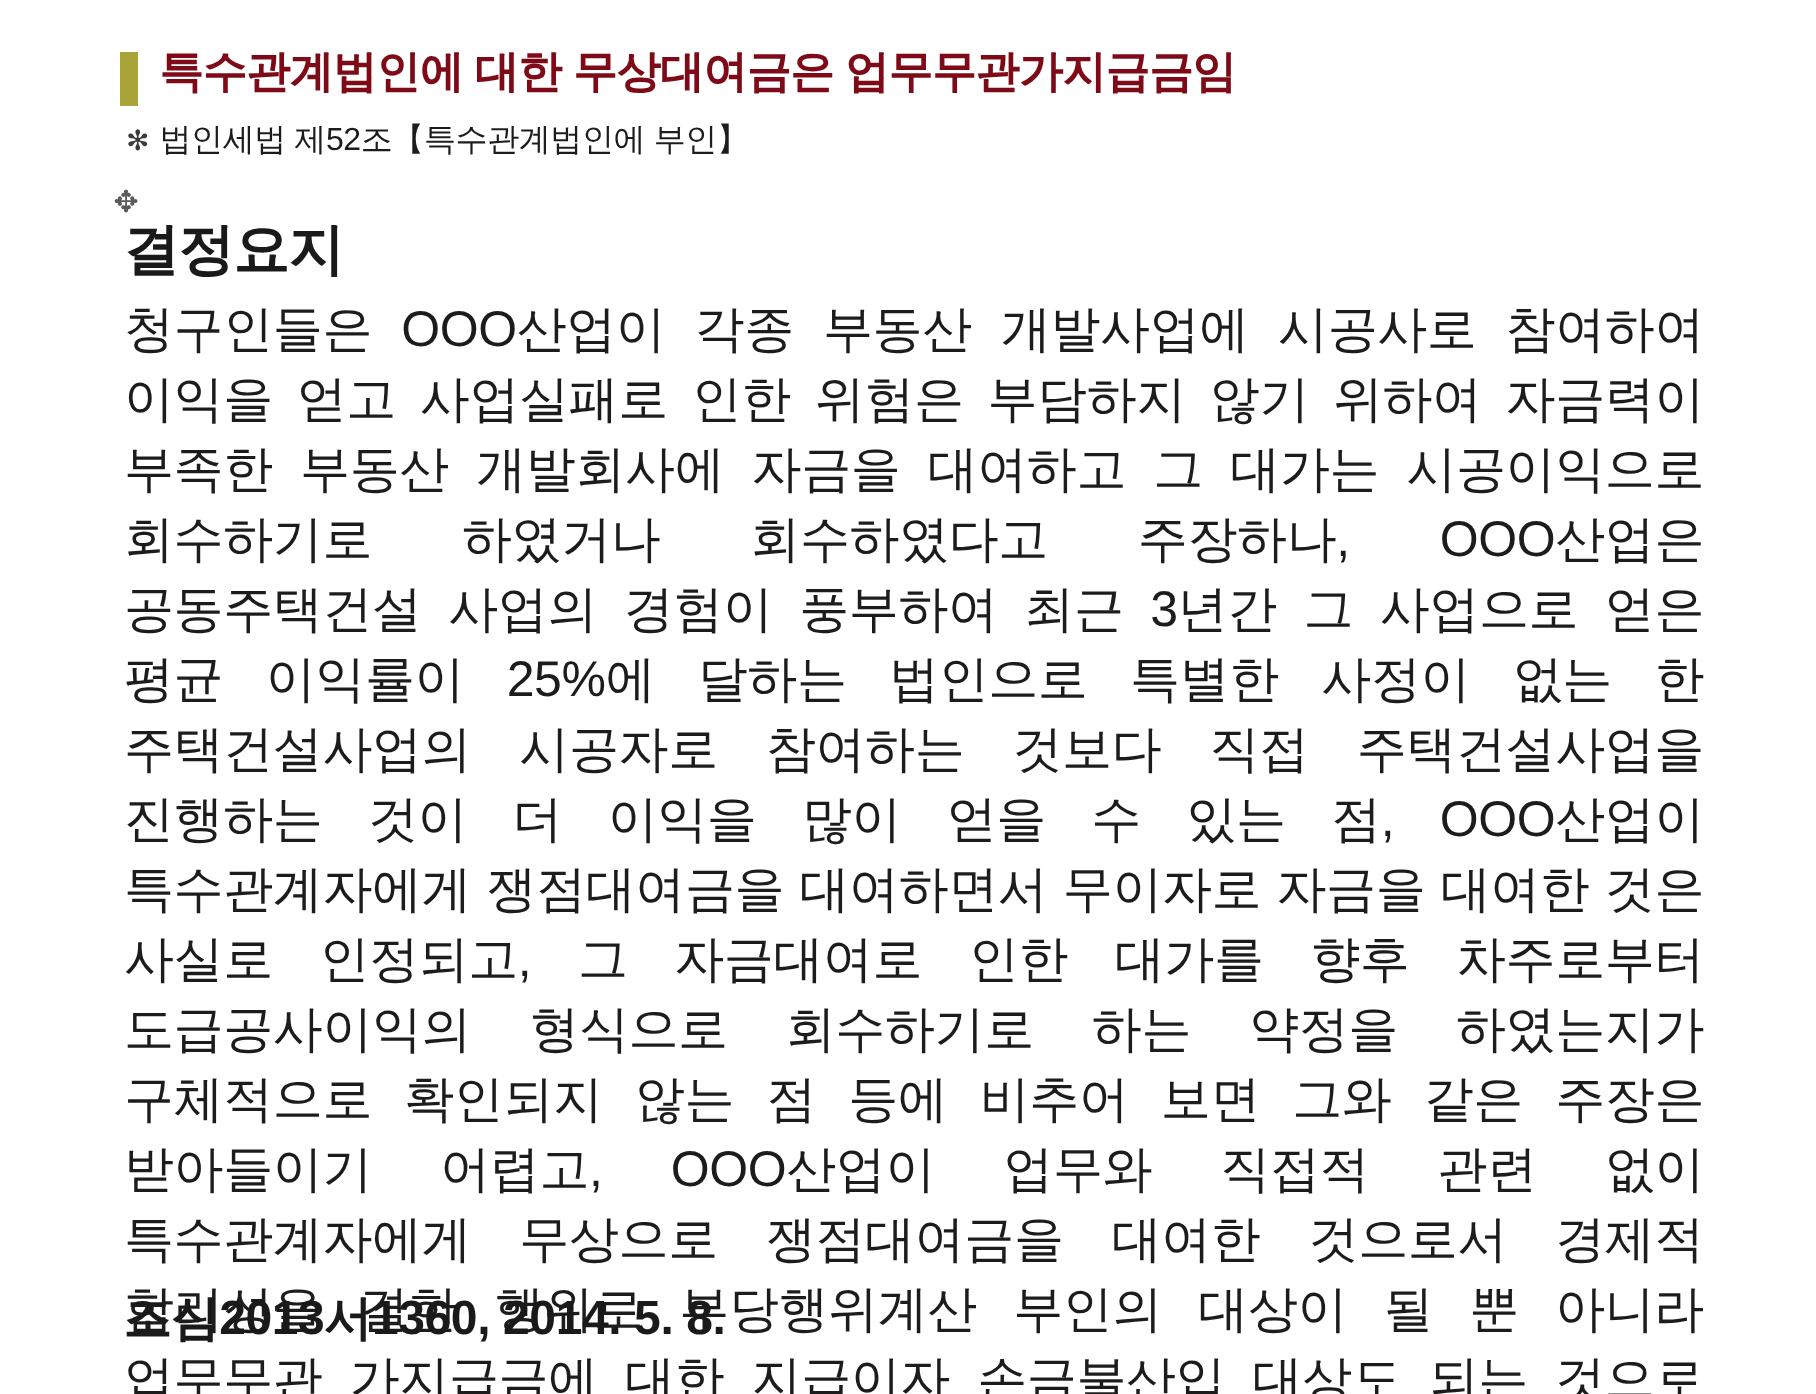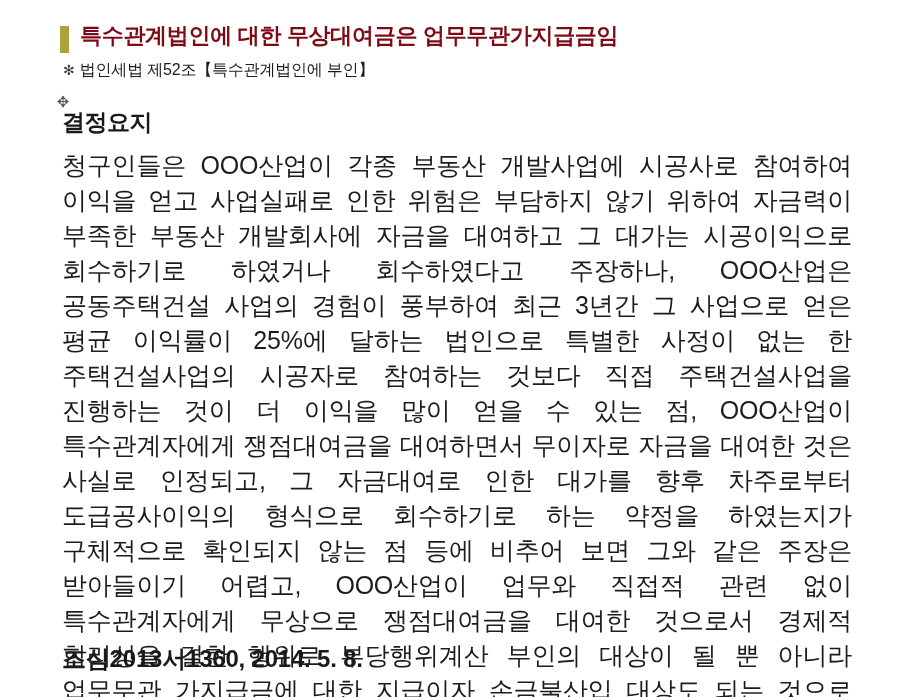--- a/index.html
+++ b/index.html
@@ -77,21 +77,21 @@
     top: -16px;
     width: 16px;
     height: 16px;
     color: #5a5a5a;
     font-size: 15px;
     line-height: 16px;
     text-align: center;
     user-select: none;
   }
   .section-title {
-    font-size: 23px;
+    font-size: 28px;
     font-weight: bold;
     color: #1a1a1a;
     letter-spacing: -0.5px;
     line-height: 1.1;
   }
 
   
   .body-text {
     position: absolute;
     left: 62px;

